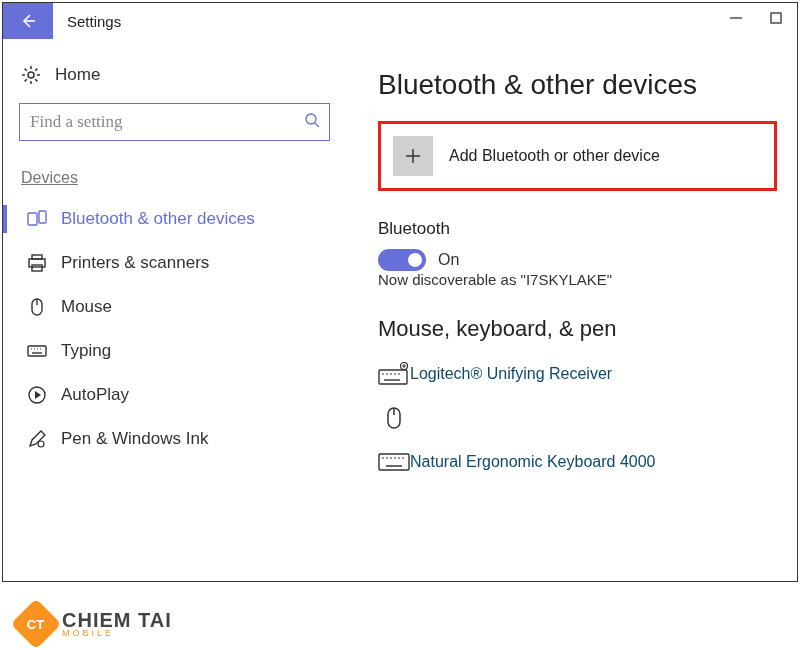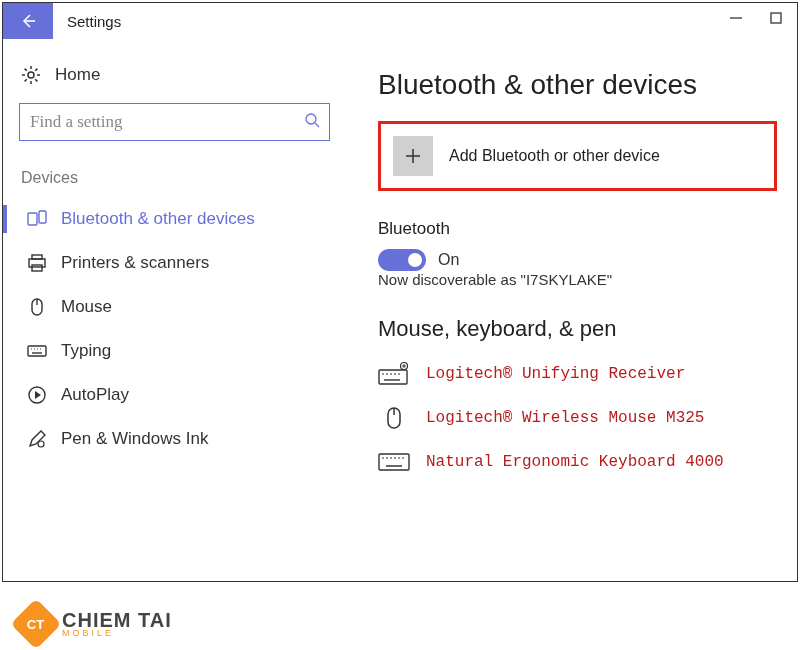--- a/index.html
+++ b/index.html
@@ -98,20 +98,21 @@
       right: 10px;
       top: 9px;
       color: #6670d8;
       font-size: 16px;
     }
     .section-label {
       color: #777;
       font-size: 16px;
       margin-bottom: 10px;
       padding-left: 2px;
+      text-decoration: underline;
     }
     .nav-item {
       display: flex;
       align-items: center;
       gap: 14px;
       padding: 12px 4px 12px 8px;
       font-size: 17px;
       color: #333;
       position: relative;
     }
@@ -204,25 +205,23 @@
     }
     .main h2 {
       font-weight: 400;
       font-size: 22px;
       color: #222;
       margin-bottom: 10px;
     }
     .device-row {
       display: flex;
       align-items: center;
-      gap: 16px;
       padding: 10px 0;
       font-size: 16px;
-      color: #b91c1c;
-      font-family: Liberation Mono, monospace;
+      color: #0c4a6e;
     }
     .device-icon {
       width: 32px;
       height: 24px;
       display: flex;
       align-items: center;
       justify-content: center;
       color: #333;
     }
     .logo {
@@ -425,21 +424,20 @@
         <span>Logitech® Unifying Receiver</span>
       </div>
 
       <div class="device-row">
         <span class="device-icon">
           <svg width="24" height="24" viewBox="0 0 20 24">
               <rect x="4" y="2" width="12" height="20" rx="6" stroke="#333" stroke-width="1.5" fill="none"></rect>
               <line x1="10" y1="2" x2="10" y2="9" stroke="#333" stroke-width="1.5"></line>
             </svg>
         </span>
-        <span>Logitech® Wireless Mouse M325</span>
       </div>
 
       <div class="device-row">
         <span class="device-icon">
           <svg width="32" height="20" viewBox="0 0 32 20">
               <rect x="1" y="2" width="30" height="16" rx="1" stroke="#333" stroke-width="1.4" fill="none"></rect>
               <line x1="4" y1="6" x2="6" y2="6" stroke="#333"></line>
               <line x1="8" y1="6" x2="10" y2="6" stroke="#333"></line>
               <line x1="12" y1="6" x2="14" y2="6" stroke="#333"></line>
               <line x1="16" y1="6" x2="18" y2="6" stroke="#333"></line>

